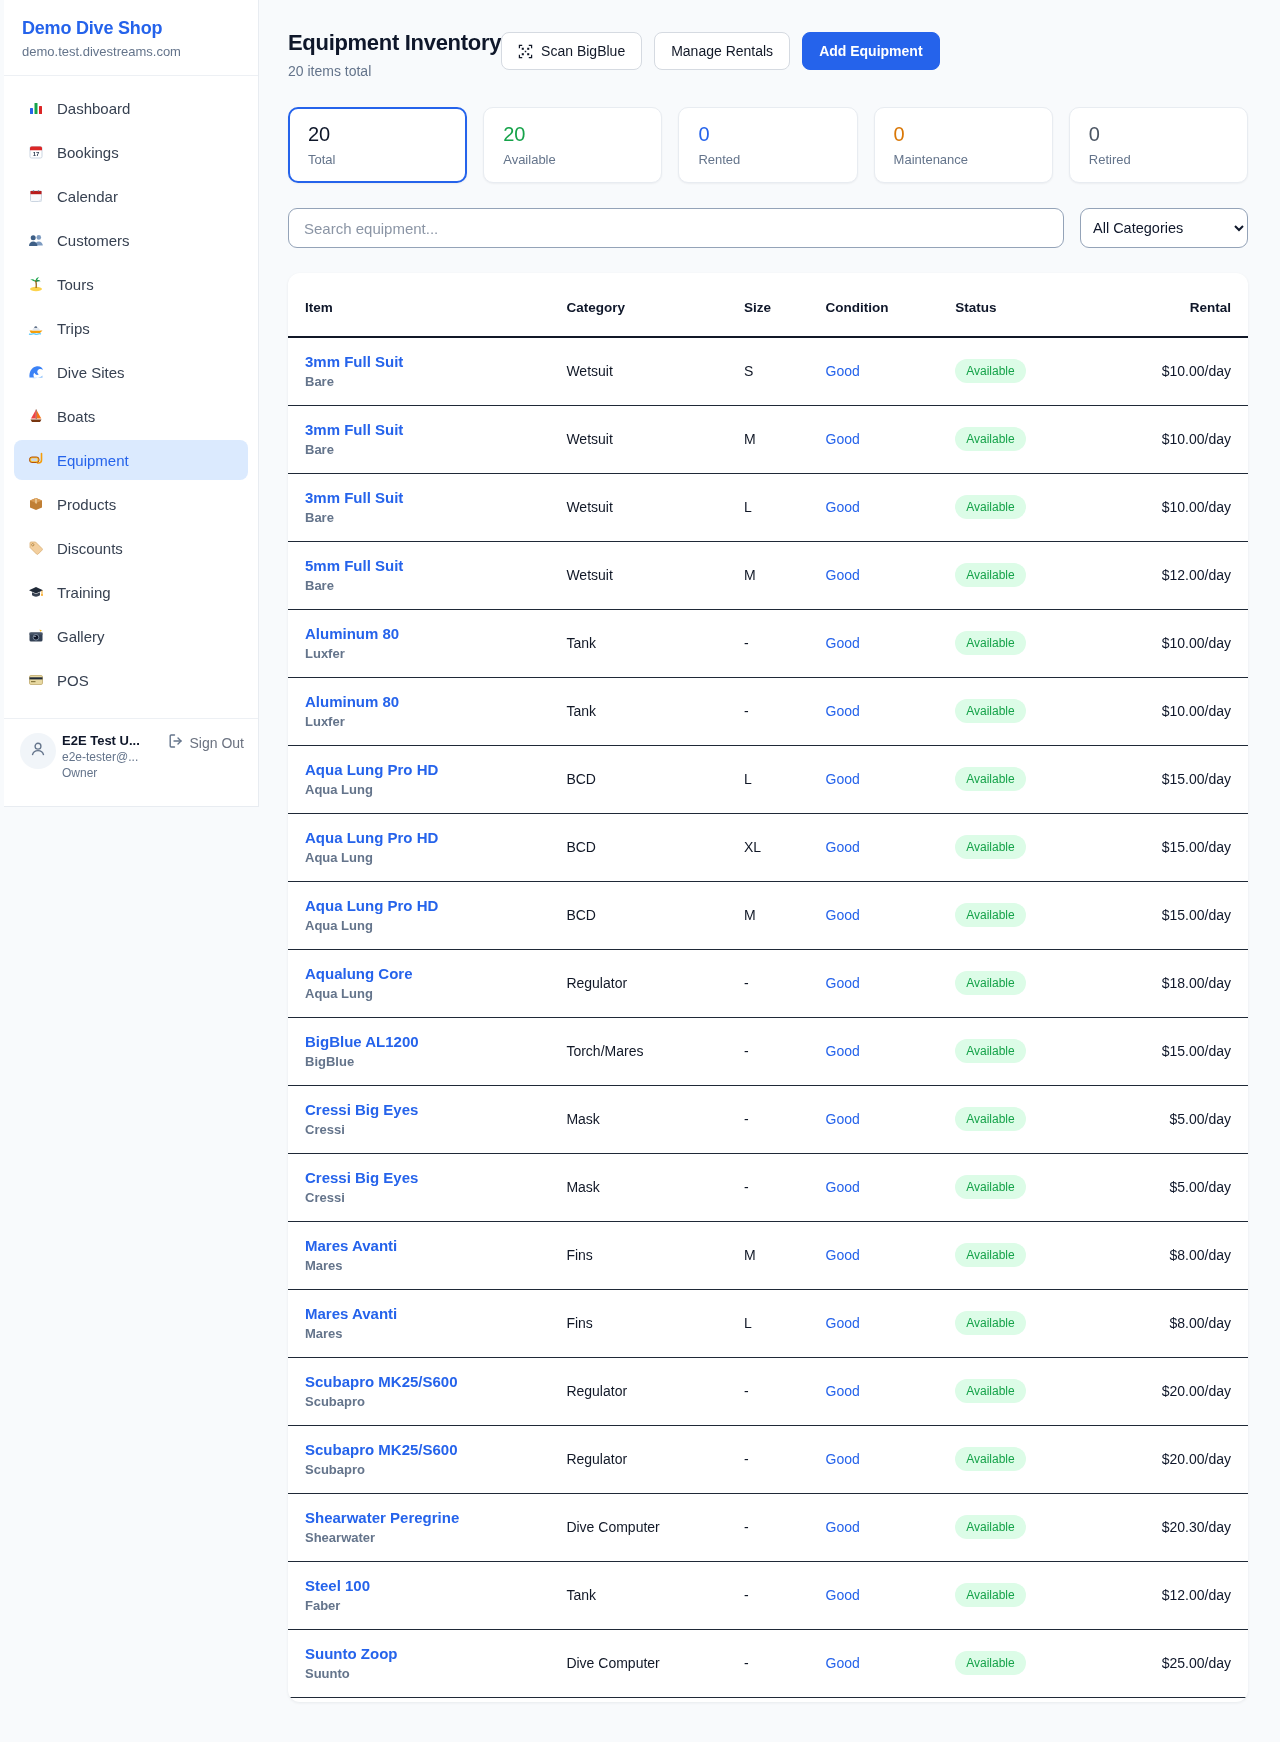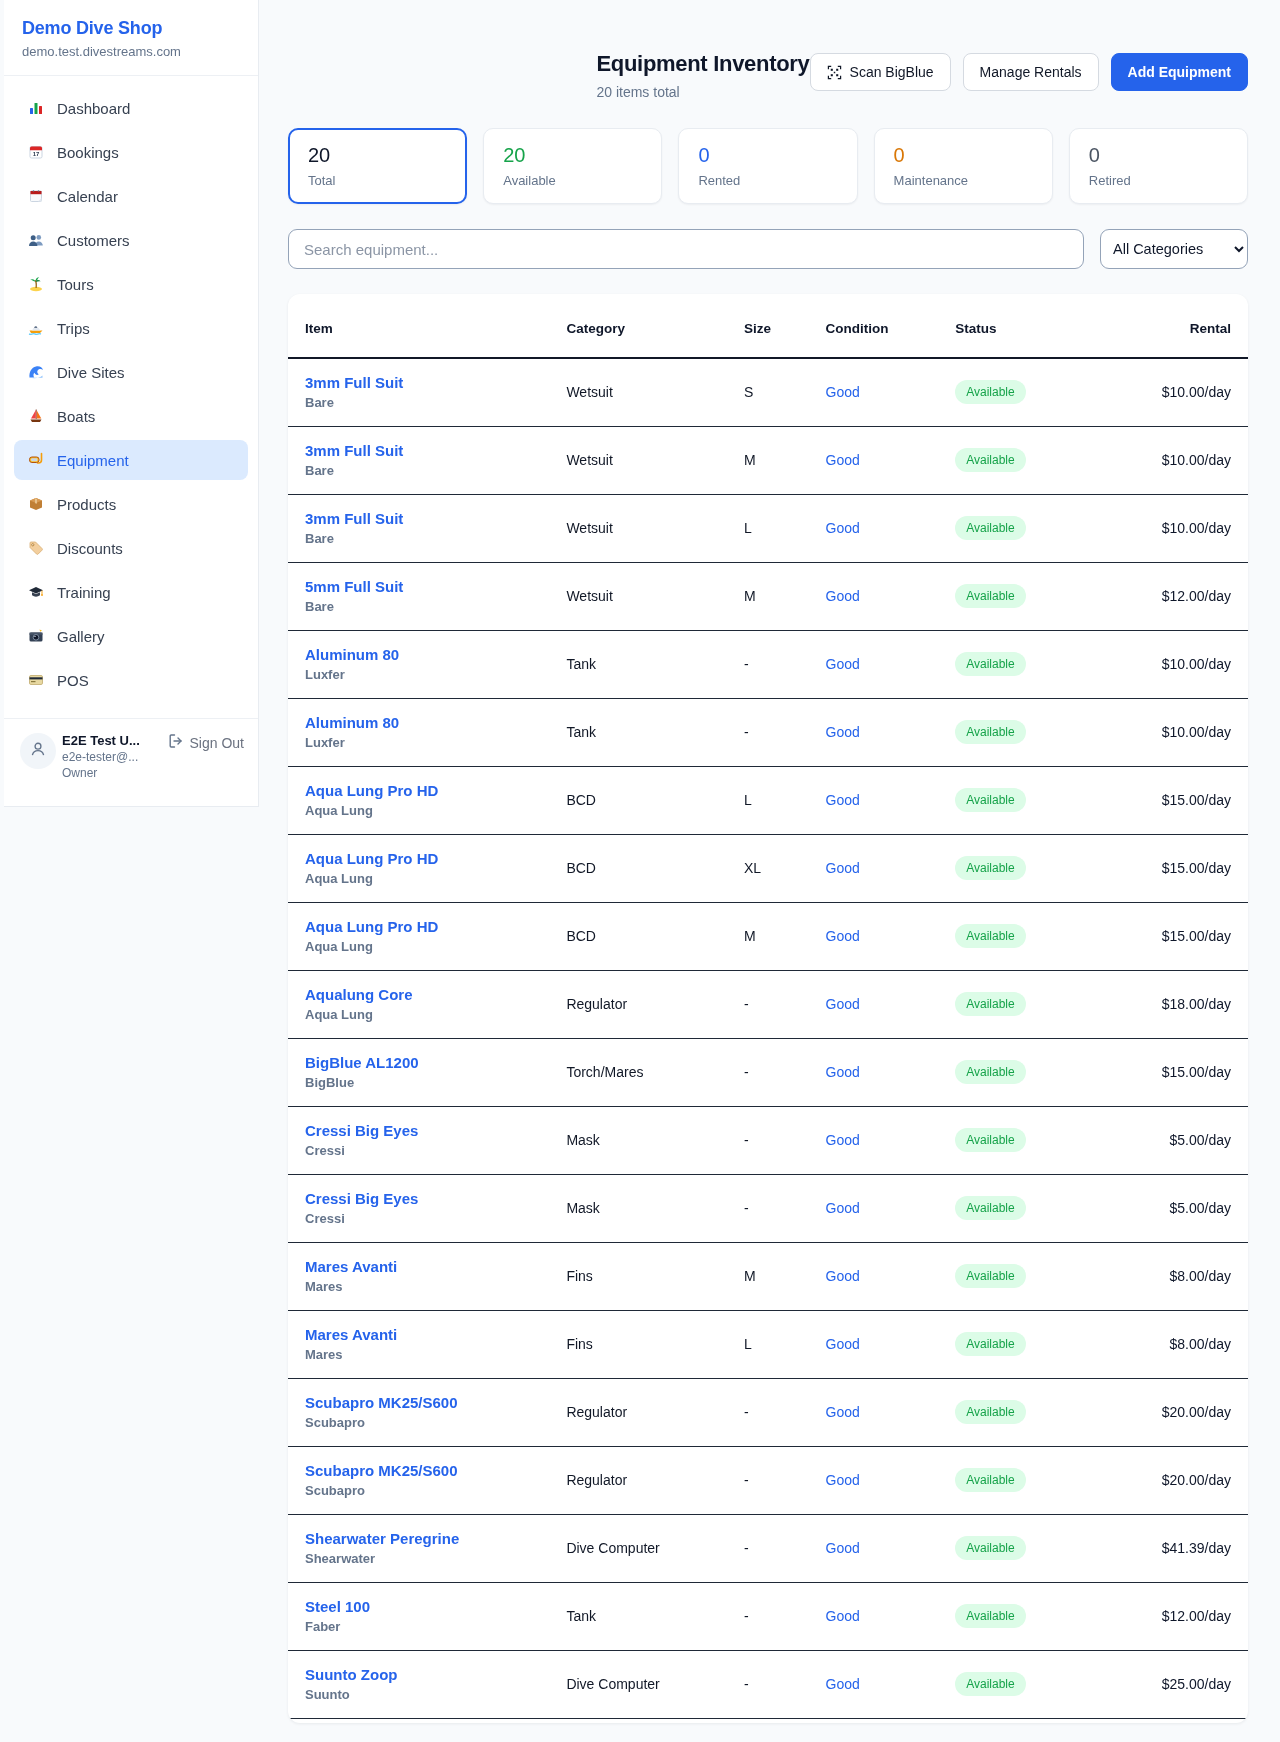--- a/index.html
+++ b/index.html
@@ -47,21 +47,21 @@
   .user-email, .user-role { font-size: 12px; color: #64748b; margin-top: 2px; }
   .signout-btn {
     display: flex; align-items: center; gap: 6px;
     font-size: 14px; color: #6b7280; cursor: pointer; white-space: nowrap;
     background: none; border: none; font-family: inherit;
   }
 
   
   .main { position: absolute; left: 256px; top: 0; width: 1024px; padding: 30px 32px 0 32px; }
 
-  .page-header { display: flex; justify-content: flex-end; align-items: flex-start; margin-top: 21px; }
+  .page-header { display: flex; justify-content: flex-start; align-items: flex-start; }
   .page-title { font-size: 22px; font-weight: 800; color: #0f172a; letter-spacing: -0.3px; }
   .page-subtitle { font-size: 14px; color: #64748b; margin-top: 7px; }
   .header-actions { display: flex; gap: 12px; margin-top: 2px; }
   .btn {
     display: inline-flex; align-items: center; gap: 8px;
     background: #fff; border: 1px solid #d5dae1; border-radius: 8px;
     padding: 0 16px; height: 38px; font-size: 14px; font-weight: 500;
     color: #111827; cursor: pointer; font-family: inherit;
   }
   .btn-primary { background: #2563eb; border-color: #2563eb; color: #fff; font-weight: 600; }
@@ -80,21 +80,21 @@
 
   
   .filters { display: flex; gap: 16px; margin-top: 25px; }
   .search-input {
     flex: 1; height: 40px; border: 1px solid #94a3b8; border-radius: 9px;
     padding: 0 15px; font-size: 15px; color: #0f172a; background: #fff;
     font-family: inherit; outline: none;
   }
   .search-input::placeholder { color: #8b95a5; }
   .category-select {
-    width: 148px; height: 40px; border: 1px solid #94a3b8; border-radius: 9px;
+    width: 168px; height: 40px; border: 1px solid #94a3b8; border-radius: 9px;
     background: #fff; font-size: 14.5px; color: #0f172a; padding: 0 8px;
     font-family: inherit;
   }
 
   
   .table-card {
     margin-top: 25px; background: #fff; border-radius: 12px;
     box-shadow: 0 1px 3px rgba(15,23,42,.07);
     padding-bottom: 4px; overflow: hidden;
   }
@@ -648,21 +648,21 @@
             <div class="item-brand">Shearwater</div>
           </td>
           <td class="cell">Dive Computer</td>
           <td class="cell">-</td>
           <td>
             <span class="cond-link">Good</span>
           </td>
           <td>
             <span class="badge">Available</span>
           </td>
-          <td class="right rental">$41.39/day</td>
+          <td class="right rental">$20.30/day</td>
         </tr>
           <tr>
           <td>
             <div class="item-name">Steel 100</div>
             <div class="item-brand">Faber</div>
           </td>
           <td class="cell">Tank</td>
           <td class="cell">-</td>
           <td>
             <span class="cond-link">Good</span>

